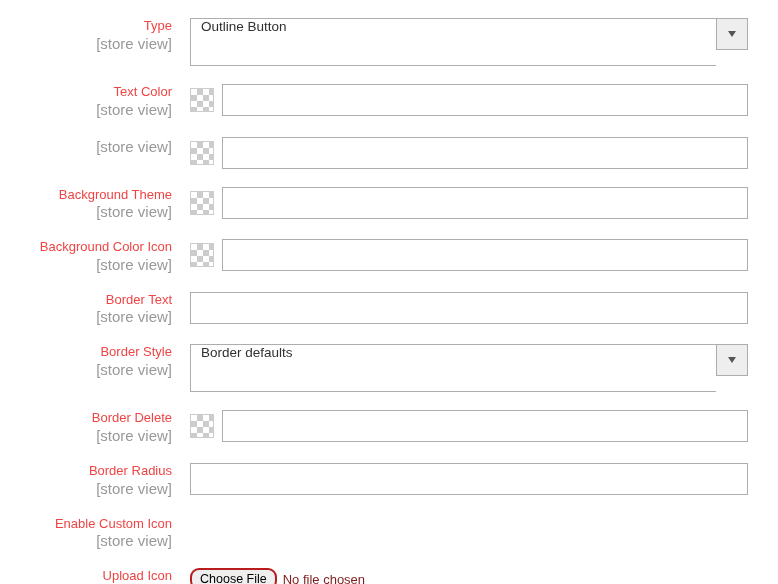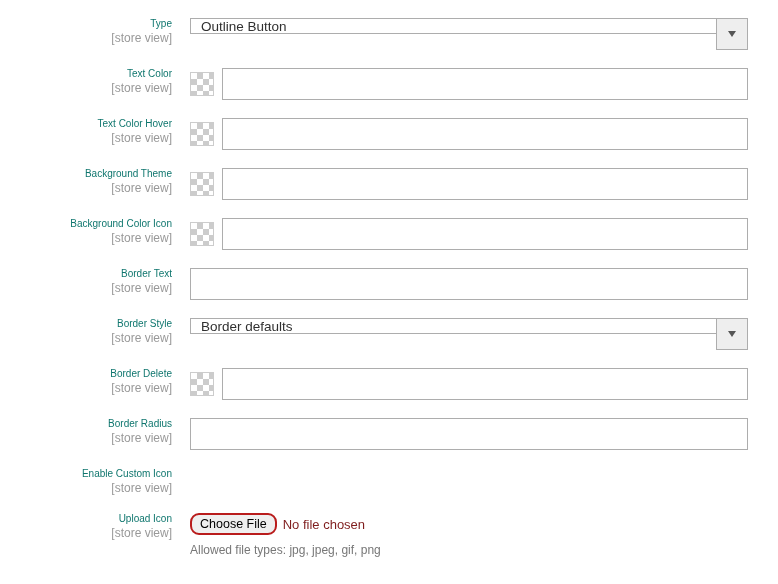--- a/index.html
+++ b/index.html
@@ -17,43 +17,43 @@
     margin-bottom: 18px;
   }
   .field-label {
     width: 160px;
     text-align: right;
     padding-right: 18px;
     flex-shrink: 0;
     line-height: 1.2;
   }
   .field-label .label-text {
-    font-size: 10px;
-    color: #0f766e;
+    font-size: 13px;
+    color: #ef4444;
     display: block;
   }
   .field-label .scope {
-    font-size: 12px;
+    font-size: 15px;
     color: #999;
     display: block;
     margin-top: 1px;
   }
   .field-control {
     flex: 1;
     display: flex;
     align-items: center;
   }
   .select-wrap {
     position: relative;
     width: 100%;
     display: flex;
   }
   .select-input {
     flex: 1;
-    height: 16px;
+    height: 48px;
     border: 1px solid #adadad;
     border-right: none;
     padding: 0 10px;
     font-size: 13.5px;
     color: #303030;
     background: #fff;
   }
   .select-arrow {
     width: 32px;
     height: 32px;
@@ -153,21 +153,20 @@
     <span class="scope">[store view]</span>
   </div>
   <div class="field-control color-row">
     <div class="swatch"></div>
     <input class="text-input" value="" style="">
   </div>
 </div>
 
 <div class="field-row">
   <div class="field-label">
-    <span class="label-text">Text Color Hover</span>
     <span class="scope">[store view]</span>
   </div>
   <div class="field-control color-row">
     <div class="swatch"></div>
     <input class="text-input" value="" style="">
   </div>
 </div>
 
 <div class="field-row">
   <div class="field-label">

